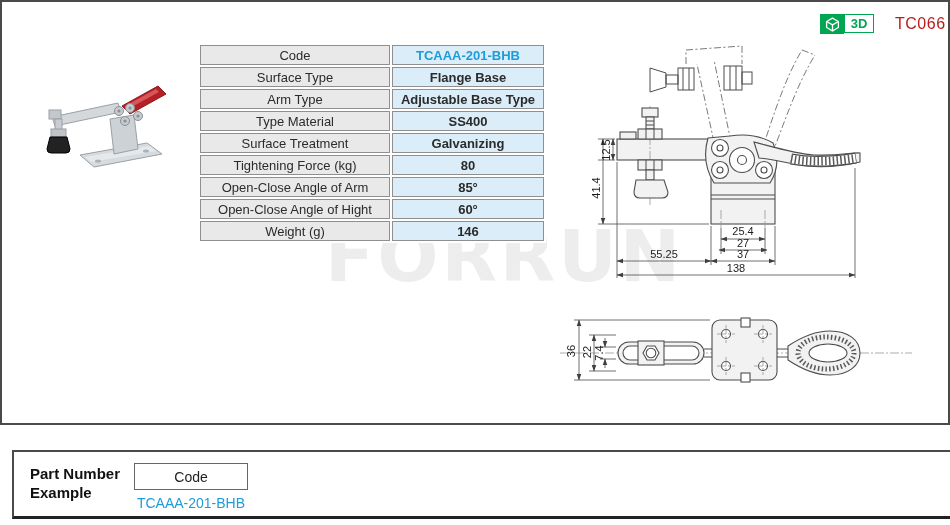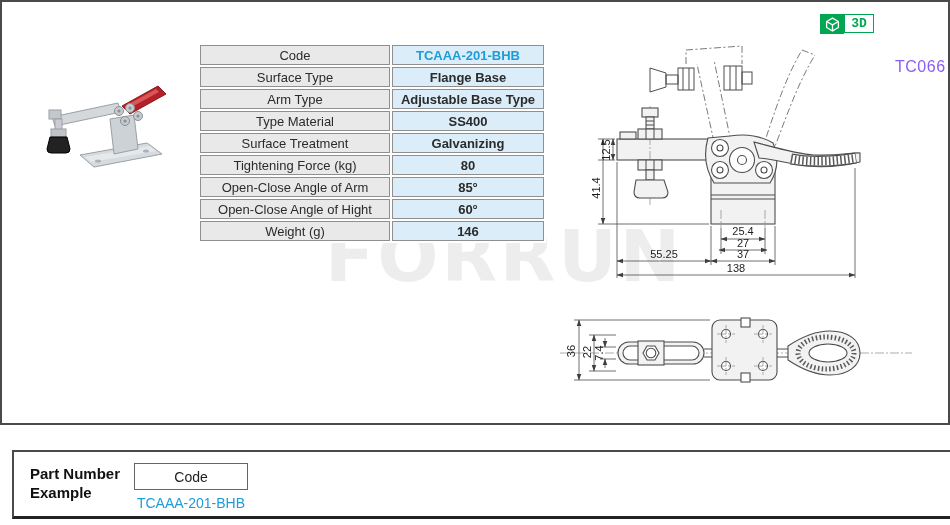--- a/index.html
+++ b/index.html
@@ -10,27 +10,27 @@
     font-weight:bold;font-size:72px;letter-spacing:3px;color:#ededed;z-index:0;user-select:none;}
   
   .spec-table{position:absolute;left:196px;top:41px;z-index:2;border-collapse:separate;
     border-spacing:2px;background:#fff;}
   .spec-table td{border:1px solid #8f8f8f;height:18px;padding:0 6px;text-align:center;
     font-size:13px;color:#2b2b2b;white-space:nowrap;}
   .spec-table td.lbl{background:#e9e9e9;width:176px;}
   .spec-table td.val{background:#daedf8;width:138px;font-weight:bold;}
   .spec-table tr:first-child td.val{color:#1e9cd9;font-weight:bold;}
   
-  .badge-3d{position:absolute;left:818px;top:12px;height:20px;display:flex;z-index:2;cursor:pointer;font-family:Liberation Mono, monospace;}
+  .badge-3d{position:absolute;left:818px;top:12px;height:20px;display:flex;z-index:2;cursor:pointer;}
   .badge-3d .cube-box{width:24px;height:20px;background:#00a651;display:flex;align-items:center;
     justify-content:center;}
   .badge-3d .label-box{width:28px;height:17px;border:1.5px solid #00a651;background:#fff;color:#00a651;
     font-weight:bold;font-size:13px;display:flex;align-items:center;justify-content:center;}
-  .page-code{position:absolute;left:893px;top:13px;font-size:16px;color:#8b5cf6;
-    letter-spacing:0.5px;z-index:2;margin-top:43px;}
+  .page-code{position:absolute;left:893px;top:13px;font-size:16px;color:#b91c1c;
+    letter-spacing:0.5px;z-index:2;}
   
   .front-svg{position:absolute;left:585px;top:28px;z-index:1;}
   .topview-svg{position:absolute;left:552px;top:286px;z-index:1;}
   .photo-svg{position:absolute;left:20px;top:75px;z-index:2;}
   .outline{fill:#f2f2f2;stroke:#4d4d4d;stroke-width:1.1;}
   .wline{fill:#ffffff;stroke:#4d4d4d;stroke-width:1.1;}
   .thin{fill:none;stroke:#4d4d4d;stroke-width:1;}
   .dim{stroke:#4d4d4d;stroke-width:0.8;fill:none;}
   .cl{stroke:#8a8a8a;stroke-width:0.7;fill:none;stroke-dasharray:9 2 2 2;}
   .ph{stroke:#6a6a6a;stroke-width:0.9;fill:none;stroke-dasharray:7 2.5 2 2.5;}

